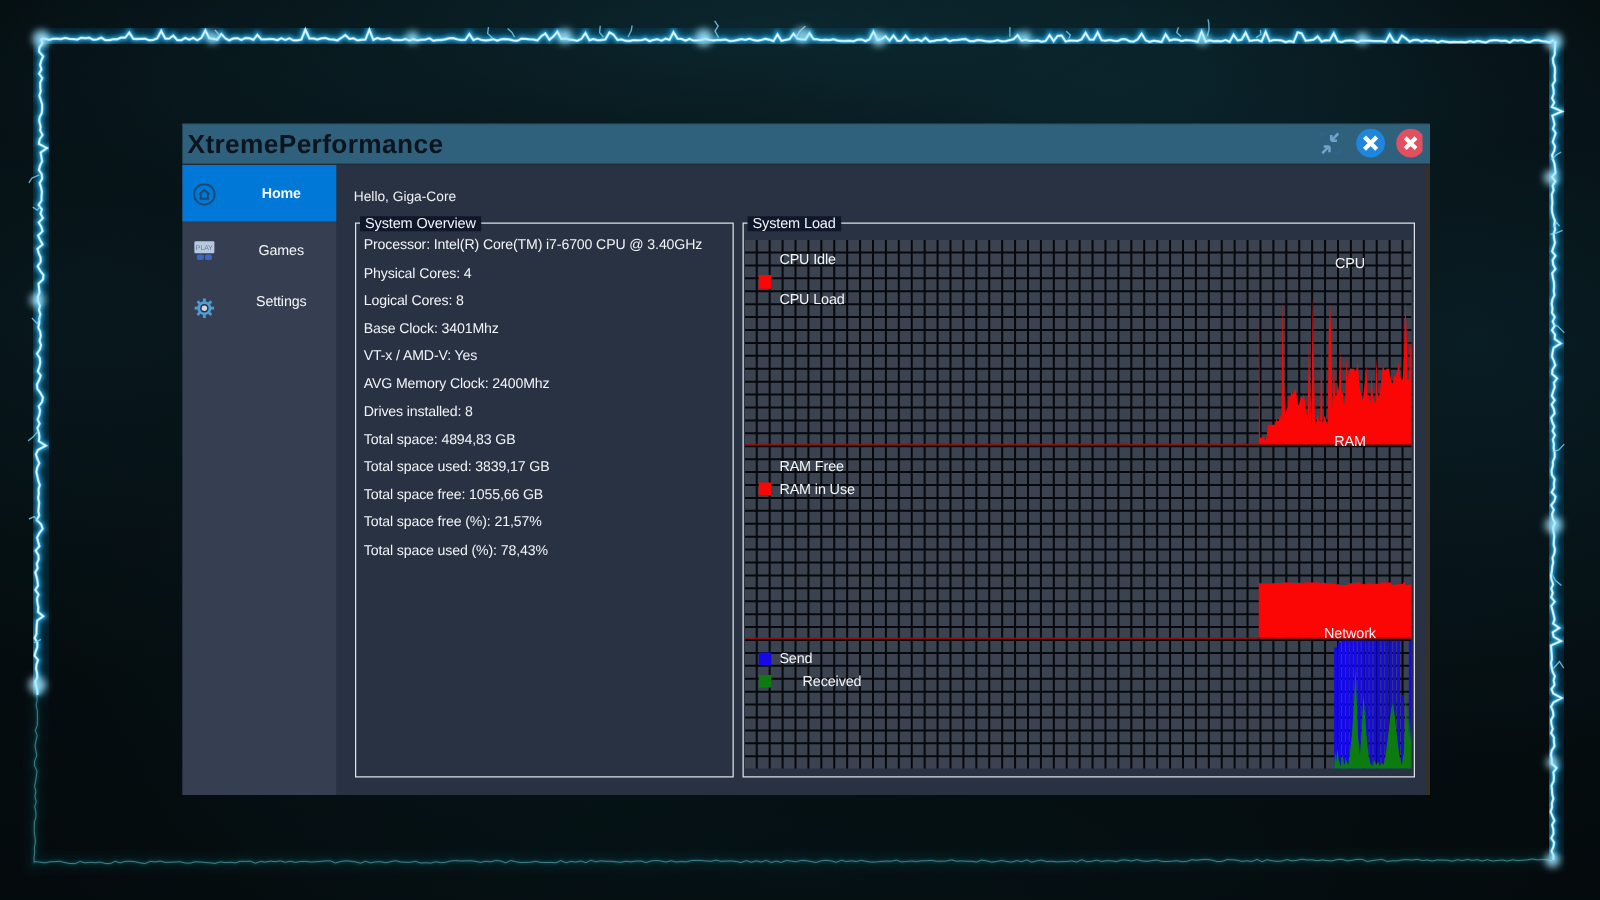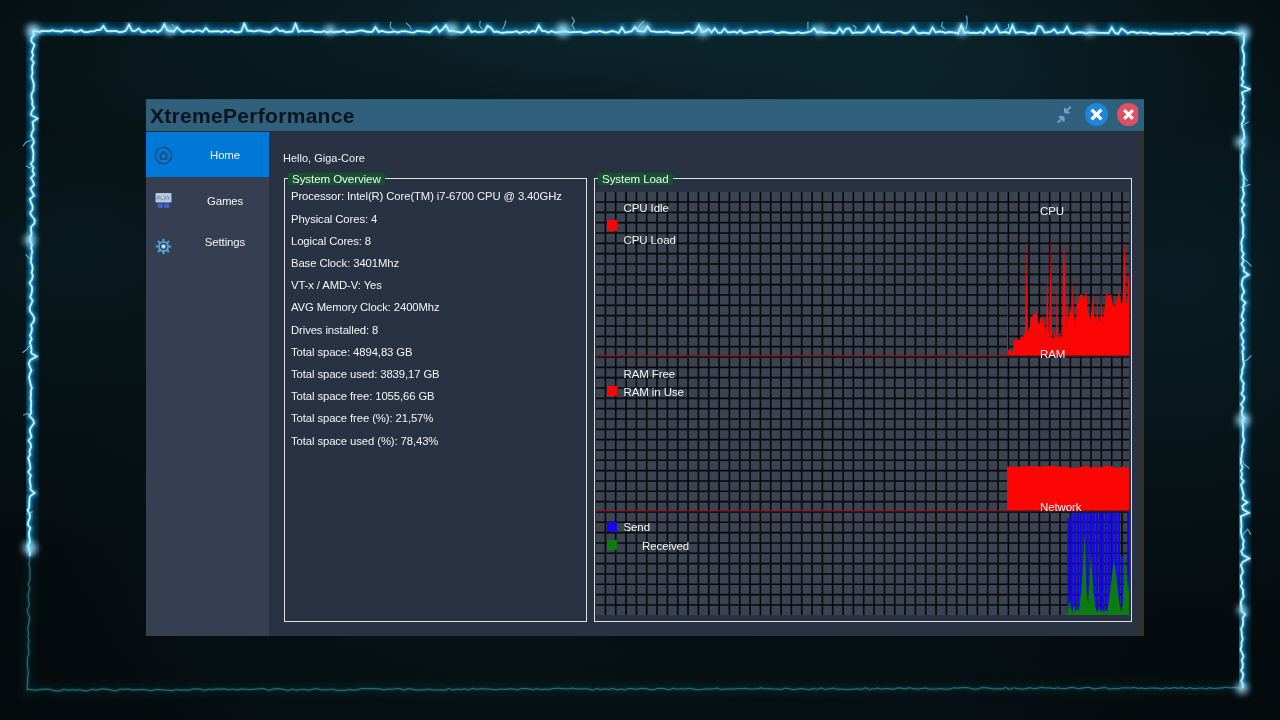--- a/index.html
+++ b/index.html
@@ -26,26 +26,26 @@
 #title{left:4px;top:0;height:44px;line-height:34px;font-size:21px;font-weight:bold;color:#0c141e;letter-spacing:0.3px}
 #tstrip{left:0;top:31.5px;width:998px;height:1.8px;background:#242b35}
 #rstrip{left:994px;top:33px;width:4px;height:504px;background:#34302a}
 #sidebar{left:0;top:33.3px;width:123px;height:503.7px;background:#353f51}
 #homesel{left:0;top:33.3px;width:123px;height:44.5px;background:#0078d7}
 .navtx{width:88px;left:35px;text-align:center;font-size:11.4px;color:#f4f6f8;line-height:12px;letter-spacing:-0.1px}
 #hello{left:283px;top:147.5px;font-size:11px;color:#eef1f4;line-height:20px}
 .gb{border:1.3px solid #dde0e4}
 #gb1{left:284px;top:178px;width:302.5px;height:444px}
 #gb2{left:594px;top:178px;width:537.6px;height:444.2px}
-.gblab{font-size:11.6px;line-height:12px;color:#f2f5f7;background:#14532d;padding:0 4px;letter-spacing:-0.1px}
+.gblab{font-size:11.6px;line-height:12px;color:#f2f5f7;background:#0f172a;padding:0 4px;letter-spacing:-0.1px}
 #info{left:291px;top:185.4px;font-size:11.3px;color:#f2f5f7;line-height:22.2px;white-space:nowrap;letter-spacing:-0.1px}
 #chart{left:596.4px;top:192px}
 .leg{font-size:11.5px;line-height:12px;color:#f2f5f7;letter-spacing:-0.1px}
 .lbox{width:10.4px;height:10.4px}
-.rlab{font-size:11.5px;line-height:12px;color:#f2f5f7;width:80px;text-align:left;letter-spacing:-0.1px}
+.rlab{font-size:11.5px;line-height:12px;color:#f2f5f7;width:80px;text-align:center;letter-spacing:-0.1px}
 </style></head><body>
 <div id="stage">
 <svg id="bgsvg" width="1280" height="720" viewBox="0 0 1280 720">
 <defs>
 <filter id="b6" x="-10%" y="-10%" width="120%" height="120%">
           <feGaussianBlur stdDeviation="6"></feGaussianBlur>
         </filter>
 <filter id="b4" x="-10%" y="-10%" width="120%" height="120%">
           <feGaussianBlur stdDeviation="4"></feGaussianBlur>
         </filter>
@@ -149,21 +149,21 @@
     <g stroke="#fff" stroke-width="3.2">
           <path d="M70.2 7.2L78.8 15.8M78.8 7.2L70.2 15.8"></path>
         </g>
   </svg>
   <div id="tstrip" class="abs"></div>
   <div id="rstrip" class="abs"></div>
   <div id="sidebar" class="abs"></div>
   <div id="homesel" class="abs"></div>
 </div>
 
-<div class="abs navtx" style="left:181px;top:149px;font-weight:normal">Home</div>
+<div class="abs navtx" style="left:181px;top:149px;font-weight:bold">Home</div>
 <div class="abs navtx" style="left:181px;top:195px">Games</div>
 <div class="abs navtx" style="left:181px;top:236px">Settings</div>
 
 <svg class="abs" style="left:154px;top:146px" width="19" height="19" viewBox="0 0 19 19">
  <circle cx="9.5" cy="9.5" r="8.2" fill="none" stroke="#1c4a74" stroke-width="1.6"></circle>
  <path d="M5.5 9.5L9.5 6l4 3.5" fill="none" stroke="#1c4a74" stroke-width="1.6"></path>
  <path d="M6.6 9.2V13h5.8V9.2" fill="none" stroke="#1c4a74" stroke-width="1.6"></path>
 </svg>
 <svg class="abs" style="left:154px;top:192px" width="19" height="18" viewBox="0 0 19 18">
  <rect x="1.5" y="1" width="16" height="9.5" rx="1" fill="#b9c9dd"></rect>

